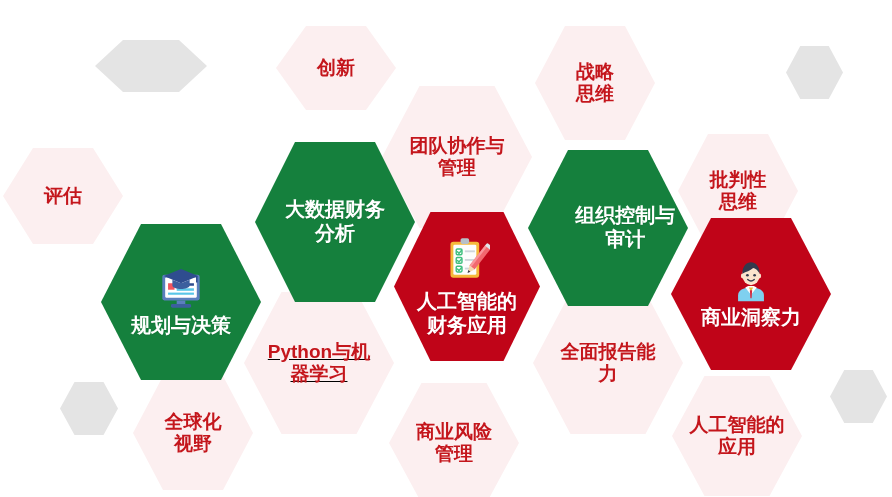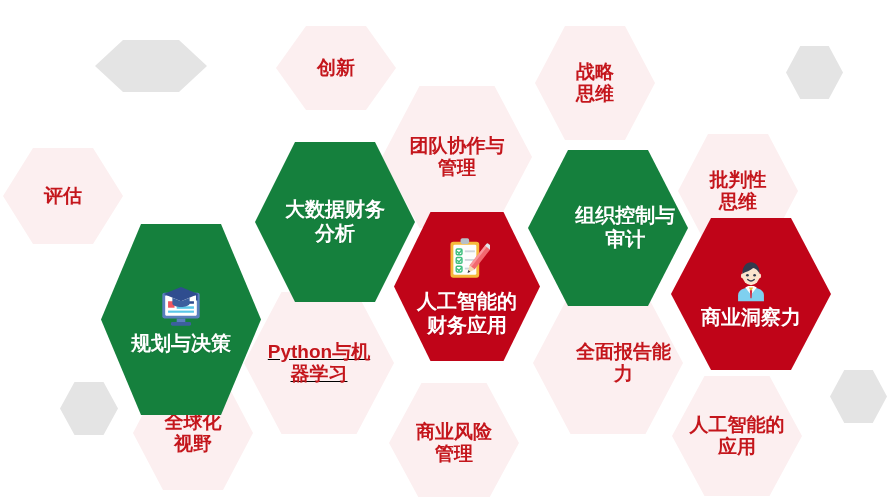--- a/index.html
+++ b/index.html
@@ -80,29 +80,29 @@
 器学习</span>
     </div>
     <div class="hex pale" style="left: 133px; top: 376px; width: 120px; height: 114px;">
       <span class="label">全球化
 视野</span>
     </div>
     <div class="hex pale" style="left: 389px; top: 383px; width: 130px; height: 120px;">
       <span class="label">商业风险
 管理</span>
     </div>
-    <div class="hex pale" style="left: 533px; top: 292px; width: 150px; height: 142px; align-items: flex-end;">
+    <div class="hex pale" style="left: 533px; top: 292px; width: 150px; height: 142px;">
       <span class="label">全面报告能
 力</span>
     </div>
     <div class="hex pale" style="left: 672px; top: 376px; width: 130px; height: 120px;">
       <span class="label">人工智能的
 应用</span>
     </div>
-    <div class="hex red" style="left: 101px; top: 224px; width: 160px; height: 191px;">
+    <div class="hex red" style="left: 101px; top: 224px; width: 160px; height: 156px;">
       <span class="icon">
         <svg viewBox="0 0 64 64" xmlns="http://www.w3.org/2000/svg">
       <rect x="6" y="12" width="52" height="36" rx="3" fill="#5b7fbe"></rect>
       <rect x="10" y="16" width="44" height="28" rx="1.5" fill="#ffffff"></rect>
       <rect x="14" y="24" width="9" height="9" fill="#f2565f"></rect>
       <rect x="26" y="24" width="24" height="3.5" fill="#2f4d8f"></rect>
       <rect x="26" y="31" width="24" height="3.5" fill="#59c6e8"></rect>
       <rect x="14" y="37" width="36" height="3" fill="#59c6e8"></rect>
       <rect x="26" y="48" width="12" height="6" fill="#5b7fbe"></rect>
       <rect x="18" y="53" width="28" height="5" rx="2" fill="#3c5f9e"></rect>

